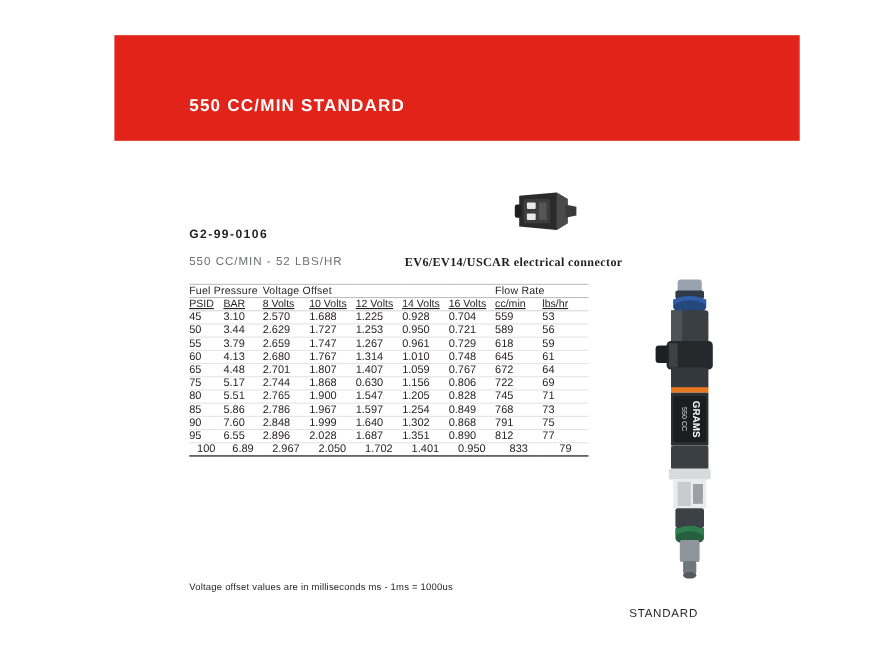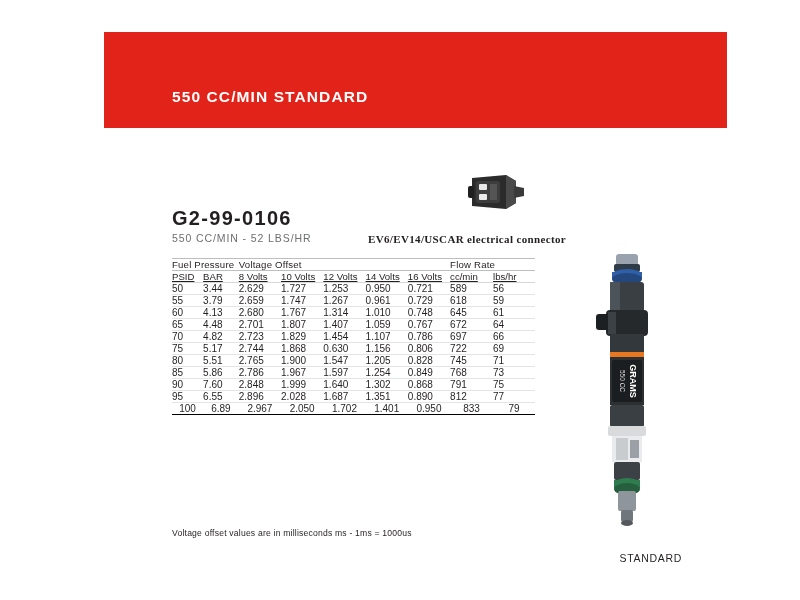--- a/index.html
+++ b/index.html
@@ -40,21 +40,21 @@
     letter-spacing: 1.1px;
     color: #ffffff;
     white-space: nowrap;
   }
 
   
   .part-no {
     position: absolute;
     left: 140px;
     top: 207px;
-    font-size: 20px;
+    font-size: 11px;
     font-weight: bold;
     letter-spacing: 1.3px;
     color: #231f20;
     white-space: nowrap;
   }
   .part-sub {
     position: absolute;
     left: 140px;
     top: 232px;
     font-size: 10.5px;
@@ -159,21 +159,21 @@
     left: 540px;
     top: 248px;
     width: 110px;
     height: 300px;
   }
   .inj-caption {
     position: absolute;
     left: 540px;
     top: 552px;
     width: 110px;
-    text-align: right;
+    text-align: left;
     font-size: 10.5px;
     letter-spacing: 0.7px;
     color: #231f20;
   }
   svg { display: block; }
 </style>
 </head>
 <body>
 
 <div class="page">
@@ -212,20 +212,31 @@
           <td class="c2">8 Volts</td>
           <td class="c3">10 Volts</td>
           <td class="c4">12 Volts</td>
           <td class="c5">14 Volts</td>
           <td class="c6">16 Volts</td>
           <td class="c7">cc/min</td>
           <td class="c7">lbs/hr</td>
         </tr>
 
         <tr class="data-row">
+          <td>45</td>
+          <td>3.10</td>
+          <td>2.570</td>
+          <td>1.688</td>
+          <td>1.225</td>
+          <td>0.928</td>
+          <td>0.704</td>
+          <td>559</td>
+          <td>53</td>
+        </tr>
+        <tr class="data-row">
           <td>50</td>
           <td>3.44</td>
           <td>2.629</td>
           <td>1.727</td>
           <td>1.253</td>
           <td>0.950</td>
           <td>0.721</td>
           <td>589</td>
           <td>56</td>
         </tr>
@@ -256,31 +267,20 @@
           <td>4.48</td>
           <td>2.701</td>
           <td>1.807</td>
           <td>1.407</td>
           <td>1.059</td>
           <td>0.767</td>
           <td>672</td>
           <td>64</td>
         </tr>
         <tr class="data-row">
-          <td>70</td>
-          <td>4.82</td>
-          <td>2.723</td>
-          <td>1.829</td>
-          <td>1.454</td>
-          <td>1.107</td>
-          <td>0.786</td>
-          <td>697</td>
-          <td>66</td>
-        </tr>
-        <tr class="data-row">
           <td>75</td>
           <td>5.17</td>
           <td>2.744</td>
           <td>1.868</td>
           <td>0.630</td>
           <td>1.156</td>
           <td>0.806</td>
           <td>722</td>
           <td>69</td>
         </tr>

